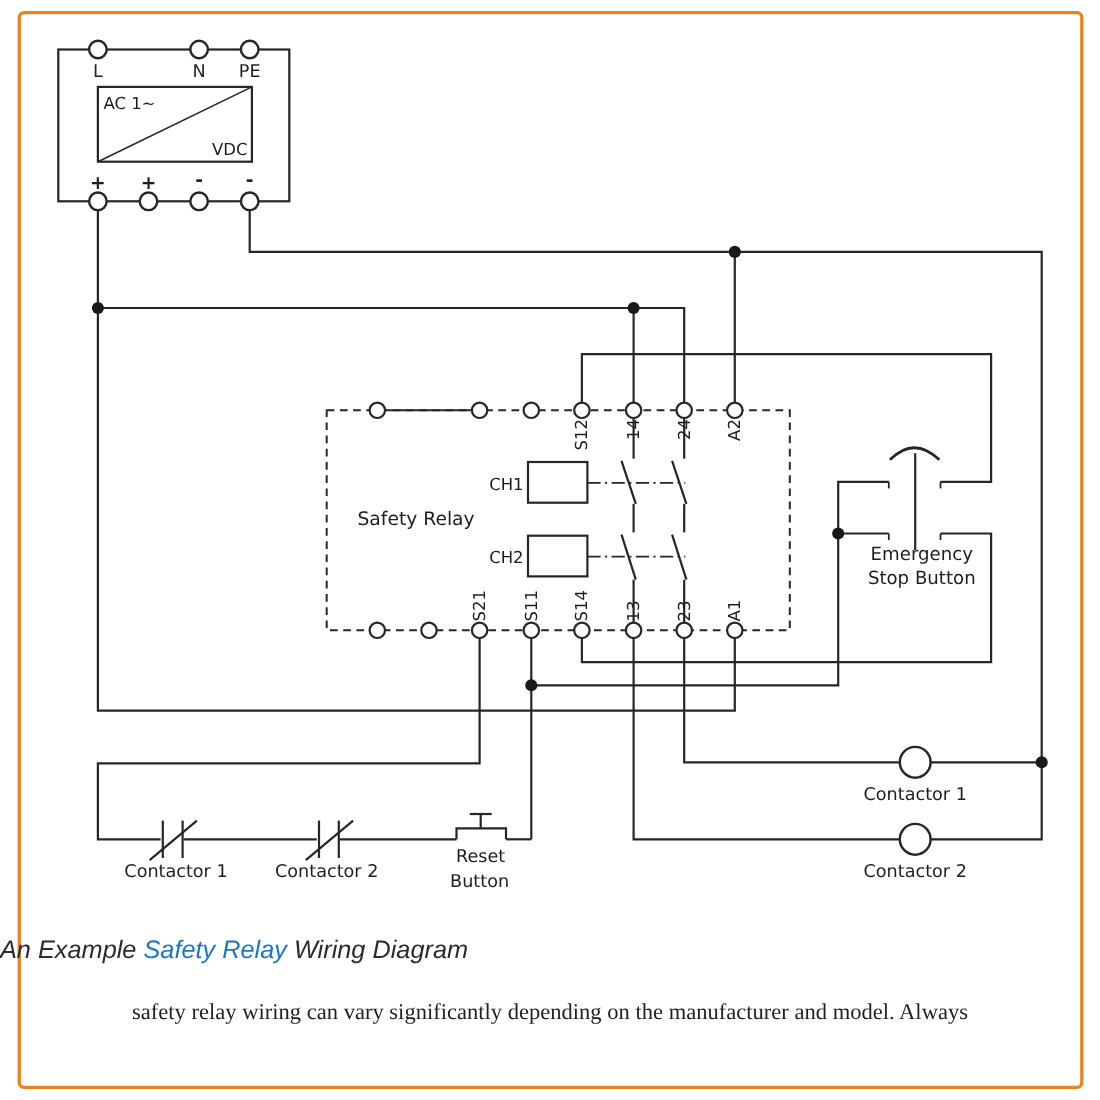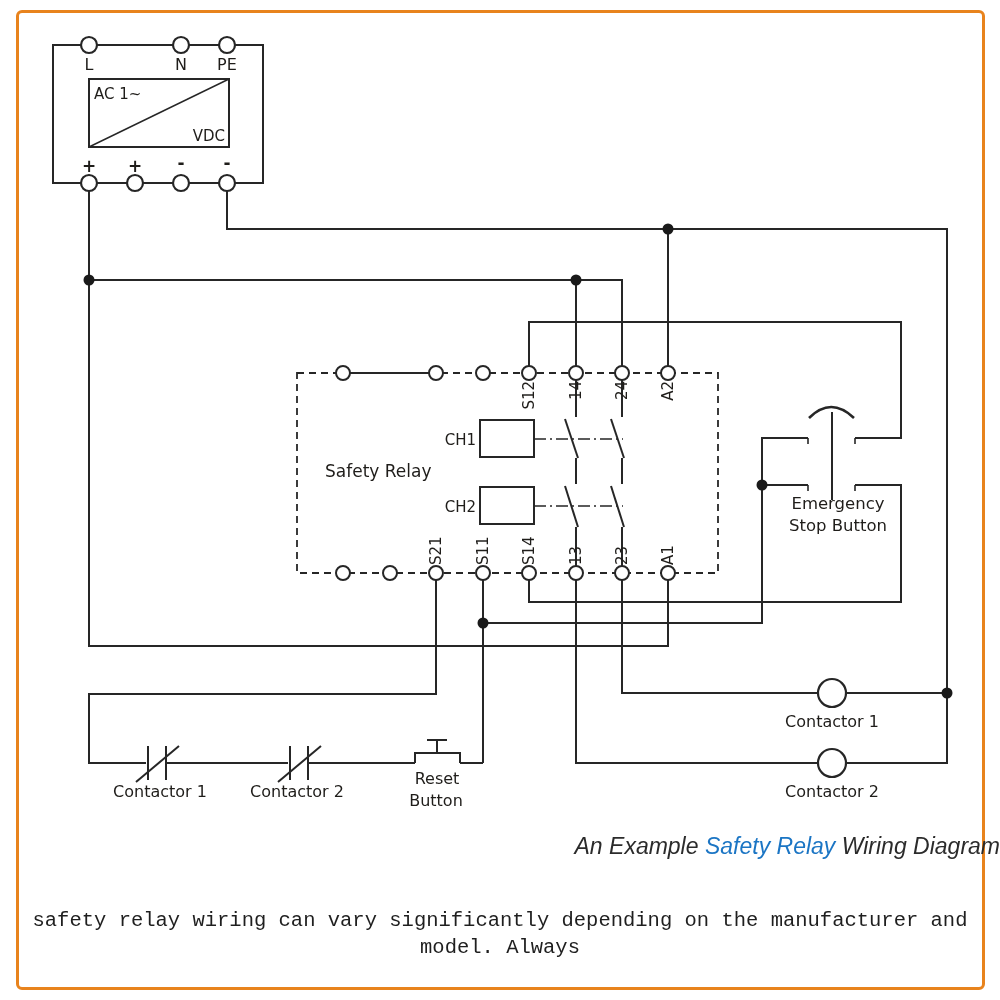--- a/index.html
+++ b/index.html
@@ -2,26 +2,26 @@
 <html><head>
 <meta charset="utf-8">
 <style>
   html,body{margin:0;padding:0;background:#ffffff;}
   .page{position:relative;width:1000px;height:1000px;background:#fff;overflow:hidden;
         font-family:"DejaVu Sans",sans-serif;}
   .frame{position:absolute;left:16px;top:10px;width:963px;height:974px;
          border:3px solid #E8831D;border-radius:6px;pointer-events:none;}
   svg{position:absolute;left:0;top:0;}
   svg text{fill:#1f1d1a;}
-  .caption{position:absolute;left:0;top:833px;width:1000px;text-align:right;
+  .caption{position:absolute;left:0;top:850px;width:1000px;text-align:left;
            font-family:"Liberation Sans",sans-serif;font-style:italic;font-size:23px;
            color:#2b2b2b;}
   .caption .hl{color:#1B75C4;}
   .note{position:absolute;left:30px;top:907px;width:940px;text-align:center;
-        font-family:Liberation Mono, monospace;font-size:20.5px;line-height:27px;
+        font-family:Liberation Serif, serif;font-size:20.5px;line-height:27px;
         color:#1f1f1f;}
 </style>
 </head>
 <body>
 
 <div class="page">
   <div class="frame"></div>
 
   <svg width="1000" height="830" viewBox="0 0 1000 830">
     <g stroke="#262626" stroke-width="2" fill="none">

